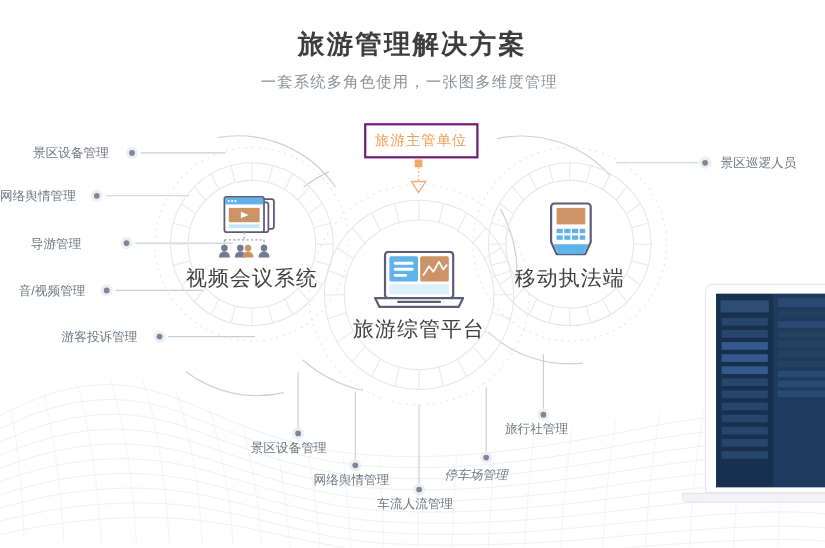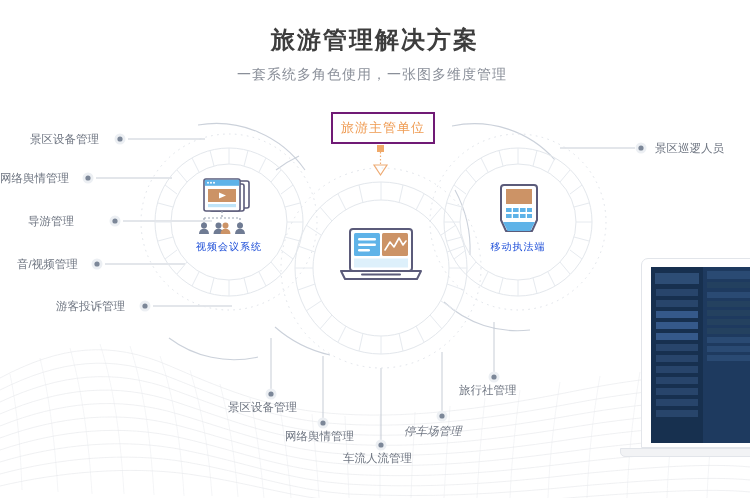--- a/index.html
+++ b/index.html
@@ -29,21 +29,21 @@
 
   
   .gov-box{
     position:absolute;left:331px;top:112px;width:100px;height:28px;
     border:2px solid #701a75;background:#ffffff;
     display:flex;align-items:center;justify-content:center;
     font-size:13px;color:#ef9b52;letter-spacing:1px;z-index:7;
   }
   .node-label{
     position:absolute;width:180px;text-align:center;
-    font-size:10px;color:#1d4ed8;letter-spacing:1px;z-index:5;
+    font-size:19px;color:#404040;letter-spacing:1px;z-index:5;
   }
 
   
   .side-label{
     position:absolute;font-size:11.5px;color:#6f7682;white-space:nowrap;z-index:5;
   }
 
   
   .icon{position:absolute;z-index:5;}
 
@@ -338,20 +338,21 @@
     <rect x="17" y="5" width="26" height="23" rx="1.5" fill="#5fb3e8"></rect>
     <rect x="21" y="10" width="18" height="2.6" rx="1.3" fill="#ffffff"></rect>
     <rect x="21" y="15.5" width="18" height="2.6" rx="1.3" fill="#ffffff"></rect>
     <rect x="21" y="21" width="12" height="2.6" rx="1.3" fill="#ffffff"></rect>
     <rect x="45" y="5" width="26" height="23" rx="1.5" fill="#cc9366"></rect>
     <polyline points="48,22 53,14 57,19 62,10 66,17 69,13" fill="none" stroke="#ffffff" stroke-width="1.6" stroke-linejoin="round" stroke-linecap="round"></polyline>
     <rect x="17" y="30.5" width="54" height="9" fill="#ddf0fb"></rect>
     <path d="M4,43 L84,43 L80,51 L8,51 Z" fill="#ffffff" stroke="#5b5b7a" stroke-width="2" stroke-linejoin="round"></path>
     <rect x="24" y="45.5" width="40" height="2" rx="1" fill="#5b5b7a"></rect>
   </svg>
+  <div class="node-label" style="left:291px;top:286px;">旅游综管平台</div>
 
   <svg class="icon" style="left:497px;top:182px;" width="44" height="58" viewBox="0 0 44 58">
     <path d="M7,3 h30 a3,3 0 0 1 3,3 v32 l-5,11 h-26 l-5,-11 v-32 a3,3 0 0 1 3,-3 z" fill="#ffffff" stroke="#5b5b7a" stroke-width="2" stroke-linejoin="round"></path>
     <rect x="9" y="7" width="26" height="15" fill="#cc9366"></rect>
     <g fill="#5fb3e8">
       <rect x="9" y="26" width="5.6" height="4"></rect>
         <rect x="16" y="26" width="5.6" height="4"></rect>
       <rect x="23" y="26" width="5.6" height="4"></rect>
         <rect x="30" y="26" width="5" height="4"></rect>
       <rect x="9" y="32" width="5.6" height="4"></rect>

